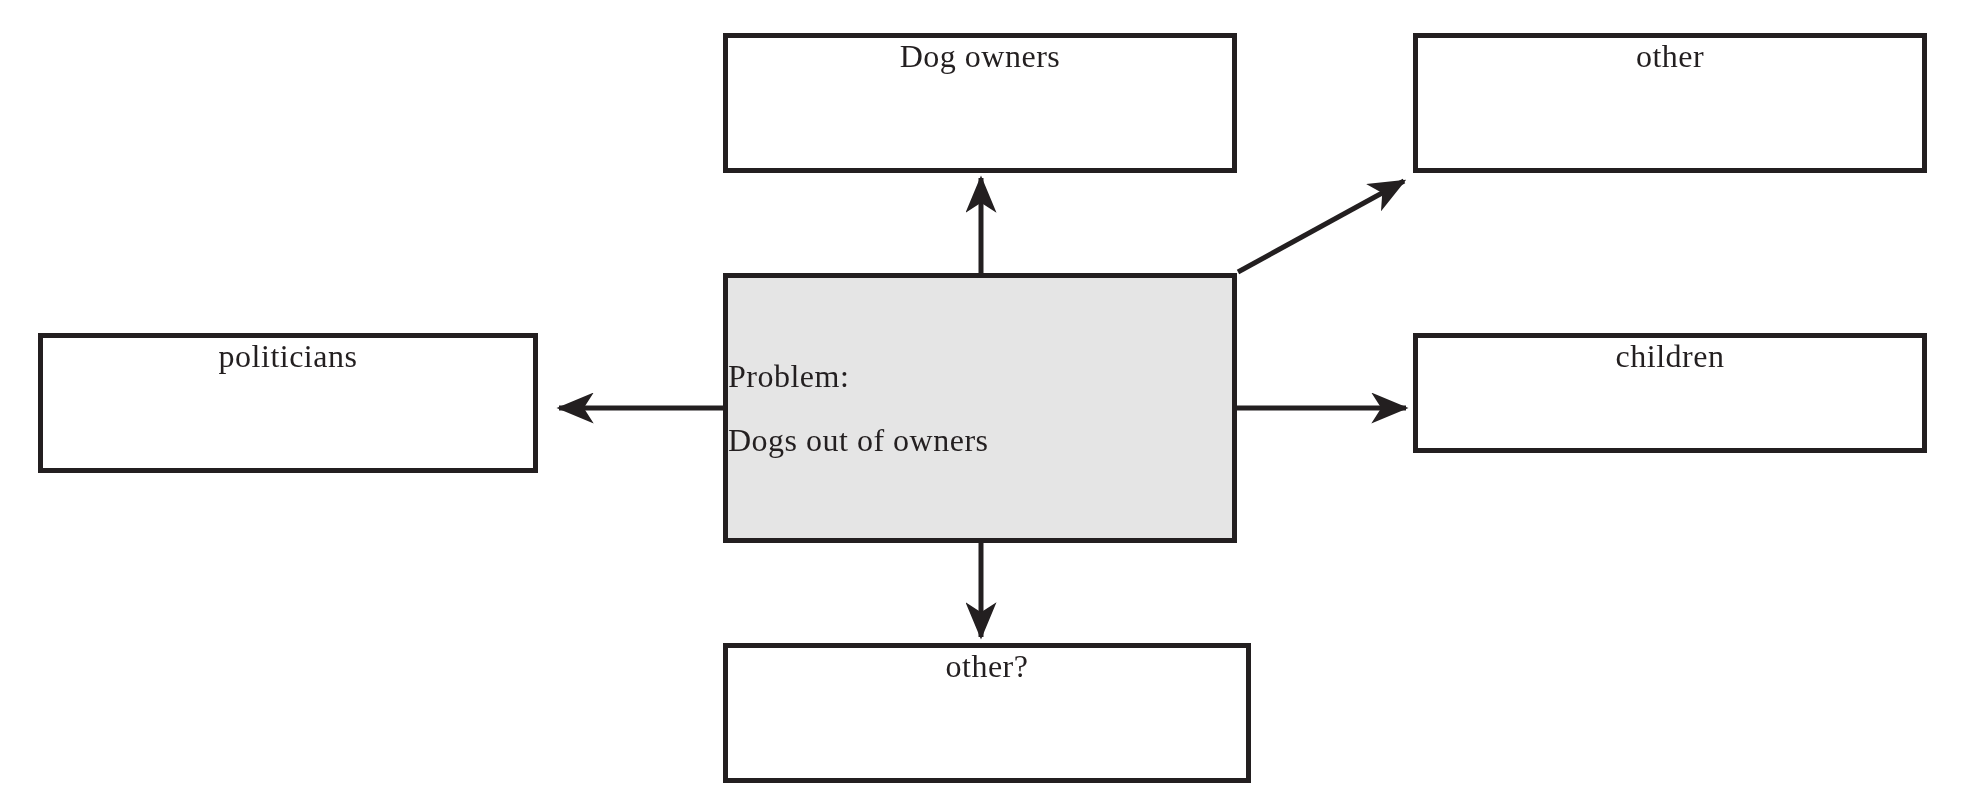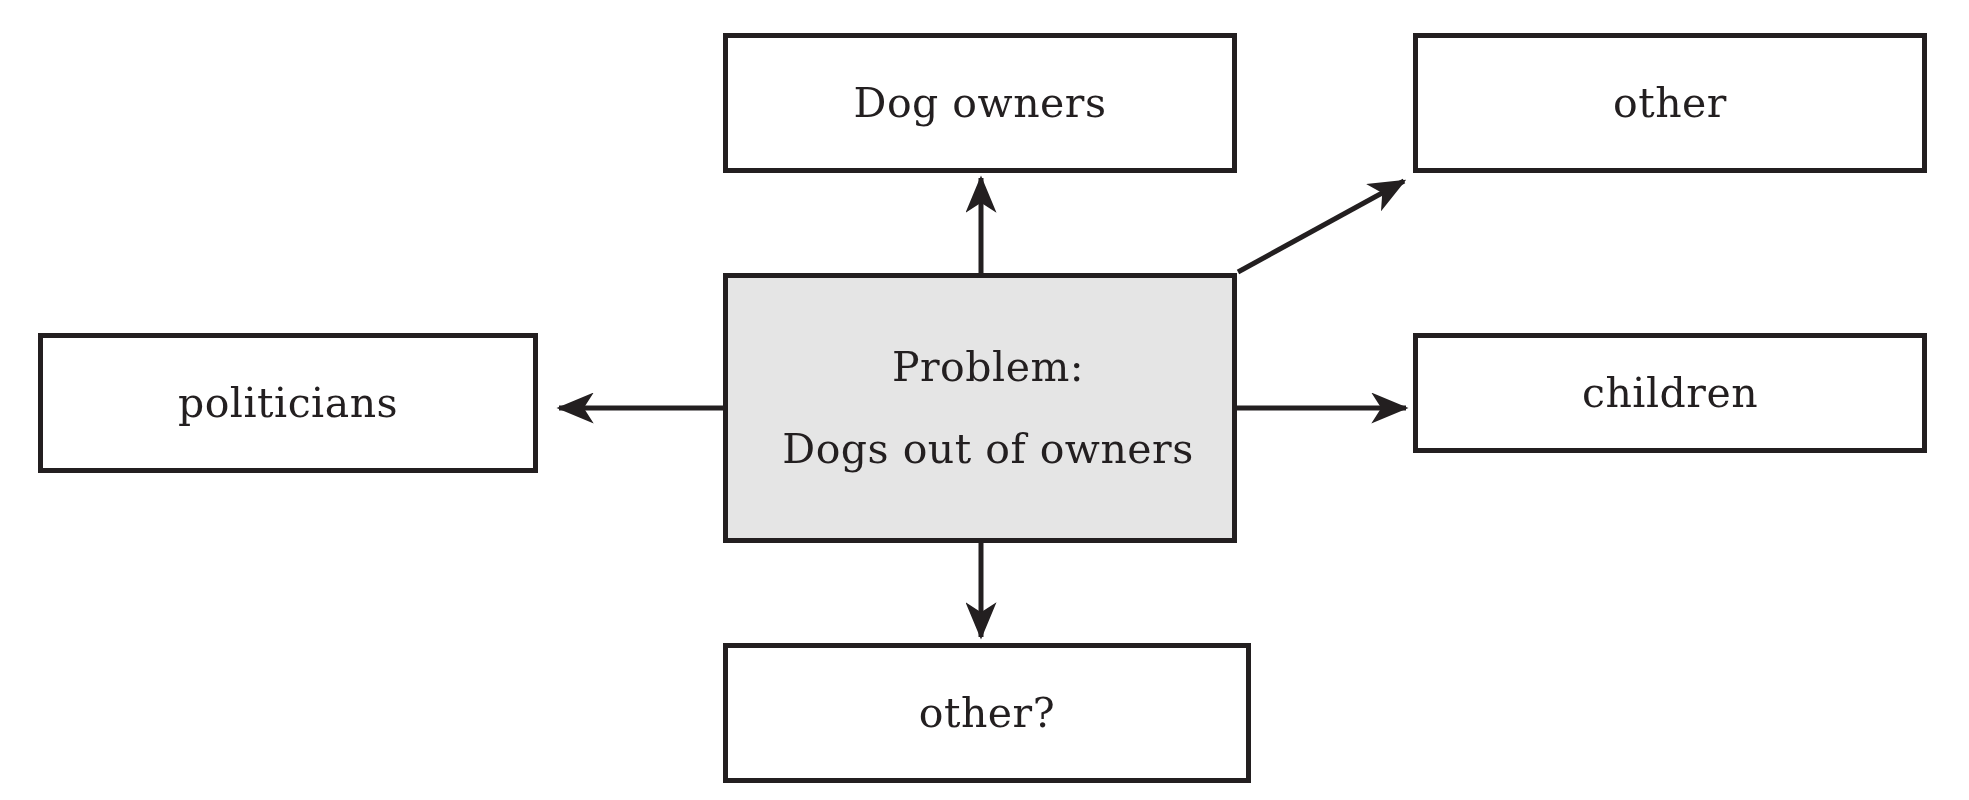--- a/index.html
+++ b/index.html
@@ -18,33 +18,34 @@
     overflow:hidden;
   }
   .arrows{position:absolute;left:0;top:0;width:1969px;height:800px;}
   .arrows line{stroke:var(--border);stroke-width:5;}
   .node{
     position:absolute;
     box-sizing:border-box;
     border:5px solid var(--border);
     background:var(--background);
     display:flex;
-    align-items:center;
+    align-items:flex-start;
     justify-content:center;
     text-align:center;
-    font-size:41px;
+    font-size:32px;
     letter-spacing:0.5px;
+    font-family:Liberation Serif, serif;
   }
   .node.center{background:var(--center-fill);flex-direction:column;}
   .node.center .cline{line-height:2;}
   
   .pos-dog-owners {left:723px; top:33px;  width:514px;height:140px;}
   .pos-dogs       {left:1413px;top:33px;  width:514px;height:140px;}
   .pos-politicians{left:38px;  top:333px; width:500px;height:140px;}
-  .pos-center     {left:723px; top:273px; width:514px;height:270px;padding-left:16px;}
+  .pos-center     {left:723px; top:273px; width:514px;height:270px;}
   .pos-children   {left:1413px;top:333px; width:514px;height:120px;}
   .pos-other      {left:723px; top:643px; width:528px;height:140px;}
 </style>
 </head>
 <body>
 
 <div class="canvas">
 
   <svg class="arrows" viewBox="0 0 1969 800" xmlns="http://www.w3.org/2000/svg">
     <defs>

